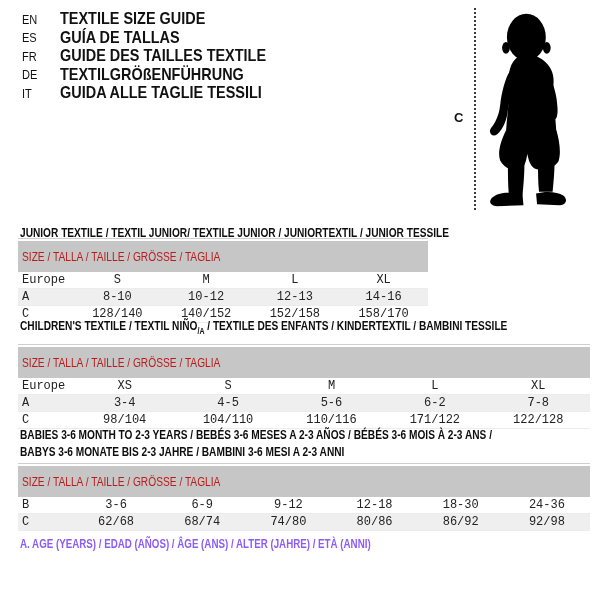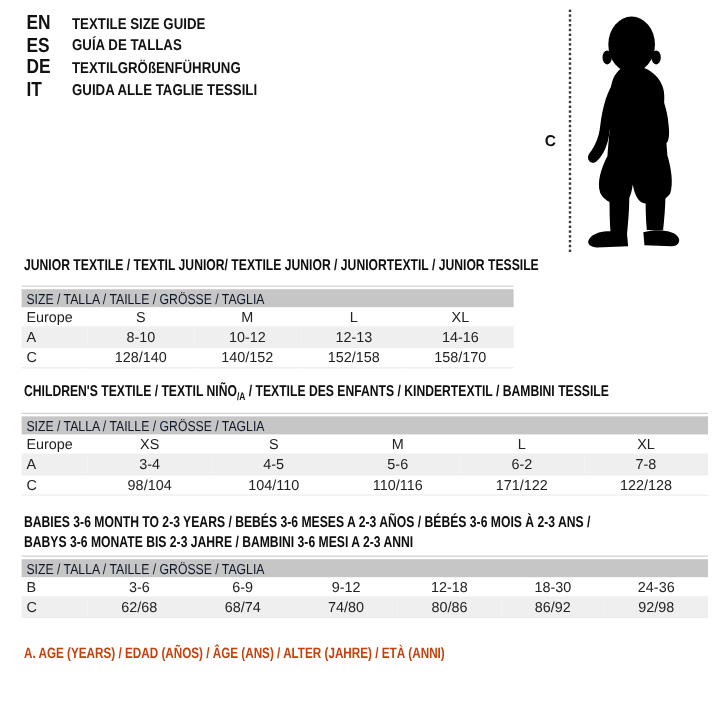--- a/index.html
+++ b/index.html
@@ -6,67 +6,71 @@
   body{
     width:600px;height:600px;background:#ffffff;position:relative;
     font-family:"Liberation Sans", sans-serif;color:#111;overflow:hidden;
   }
   .cond{display:inline-block;transform:scaleX(0.85);transform-origin:0 50%;white-space:nowrap;}
   .cond78{display:inline-block;transform:scaleX(0.78);transform-origin:0 50%;white-space:nowrap;}
 
   
   .lang-block{position:absolute;left:22px;top:10px;}
   .lang-row{display:flex;height:18.5px;align-items:center;}
-  .lang-code{width:38px;font-size:17px;font-weight:bold;}
-  .lang-label{font-size:13px;font-weight:bold;}
+  .lang-code{width:38px;font-size:13px;font-weight:normal;}
+  .lang-label{font-size:17px;font-weight:bold;}
 
   
   .figure-area{position:absolute;left:452px;top:6px;width:148px;height:210px;}
   .measure-line{position:absolute;left:22px;top:2px;height:202px;width:0;border-left:2px dotted #3a3a3a;}
   .measure-label{position:absolute;left:2px;top:104px;font-size:13px;font-weight:bold;}
   .baby-svg{position:absolute;left:28px;top:2px;}
 
   
   .sec-title{position:absolute;left:20px;font-size:13px;font-weight:bold;line-height:16px;color:#0d0d0d;}
   .sec-title sub{font-size:9px;}
-  #junior-title{top:213px;text-align:center;}
+  #junior-title{top:225px;text-align:center;}
   #children-title{top:318px;}
   #babies-title{top:426px;line-height:17px;}
 
   
   .tablewrap{position:absolute;border-top:1px solid #cfcfcf;padding-top:2px;}
   #junior-table{left:18px;top:238px;width:410px;}
   #children-table{left:18px;top:344px;width:572px;}
   #babies-table{left:18px;top:463px;width:572px;}
   table{border-collapse:collapse;width:100%;table-layout:fixed;font-size:12px;color:#222;}
   th.size-bar{
-    background:#c6c6c6;height:15px;text-align:left;font-weight:normal;
-    font-size:12px;color:#0f172a;padding:0 0 0 4px;
+    background:#c6c6c6;height:31px;text-align:left;font-weight:normal;
+    font-size:12px;color:#b91c1c;padding:0 0 0 4px;
   }
-  tbody td{height:16px;text-align:center;padding:0;line-height:16px;}
+  tbody td{height:16px;text-align:center;padding:0;line-height:16px;font-family:Liberation Mono, monospace;}
   tbody td:first-child{text-align:left;padding-left:4px;}
   tbody tr{border-bottom:1px solid #ececec;}
   tbody tr:nth-child(even) td{background:#efefef;}
   col.label-col{width:55px;}
 
   
   .legend{position:absolute;left:20px;top:536px;}
-  .legend-line{font-size:12.5px;font-weight:bold;line-height:17px;color:#c2410c;}
+  .legend-line{font-size:12.5px;font-weight:bold;line-height:17px;color:#8b5cf6;}
 </style>
 </head>
 <body>
 
 <div class="lang-block">
   <div class="lang-row">
     <span class="lang-code"><span class="cond">EN</span></span>
     <span class="lang-label"><span class="cond">TEXTILE SIZE GUIDE</span></span>
   </div>
   <div class="lang-row">
     <span class="lang-code"><span class="cond">ES</span></span>
     <span class="lang-label"><span class="cond">GUÍA DE TALLAS</span></span>
+  </div>
+  <div class="lang-row">
+    <span class="lang-code"><span class="cond">FR</span></span>
+    <span class="lang-label"><span class="cond">GUIDE DES TAILLES TEXTILE</span></span>
   </div>
   <div class="lang-row">
     <span class="lang-code"><span class="cond">DE</span></span>
     <span class="lang-label"><span class="cond">TEXTILGRÖßENFÜHRUNG</span></span>
   </div>
   <div class="lang-row">
     <span class="lang-code"><span class="cond">IT</span></span>
     <span class="lang-label"><span class="cond">GUIDA ALLE TAGLIE TESSILI</span></span>
   </div>
 </div>

